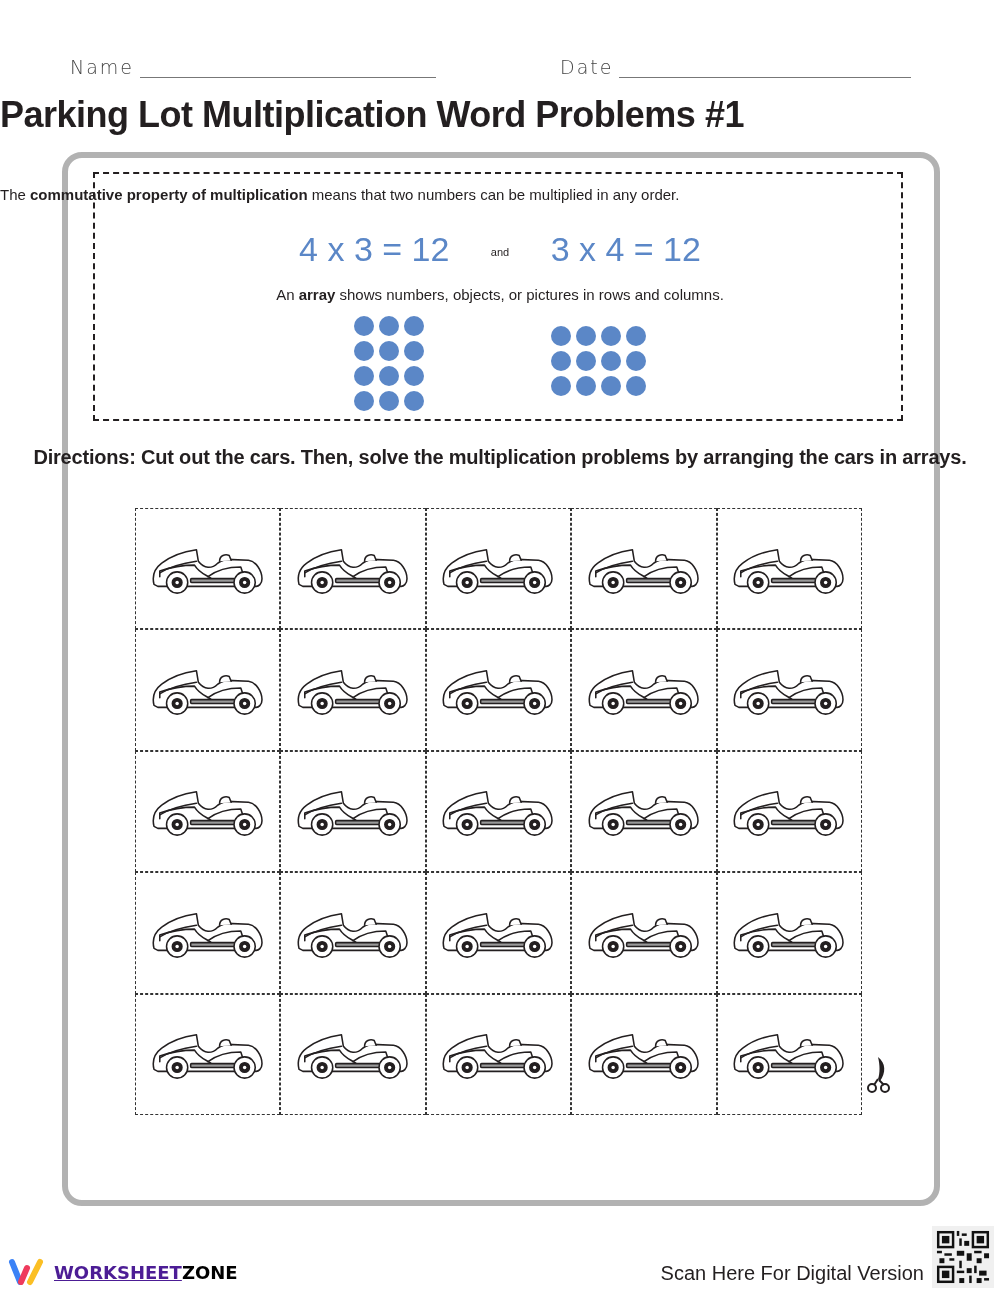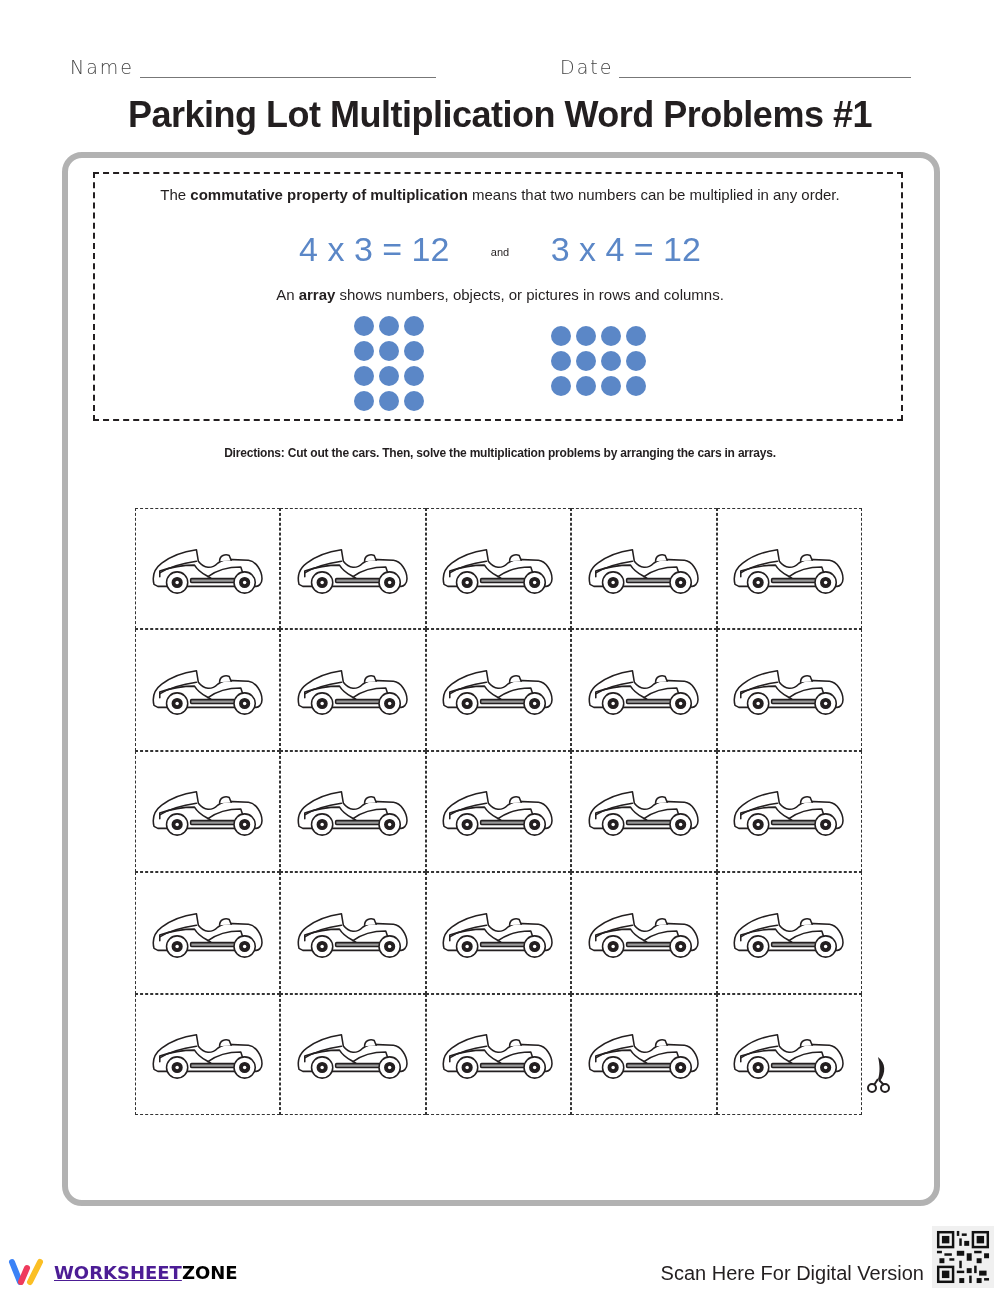--- a/index.html
+++ b/index.html
@@ -8,52 +8,52 @@
     font-family: "Liberation Sans", "DejaVu Sans", sans-serif; color: #231f20;
   }
   .name-row {
     position: absolute; top: 56px; left: 70px; width: 860px; height: 24px;
     font-family: "DejaVu Sans", sans-serif; font-weight: 200; font-size: 19px;
     letter-spacing: 2px; color: #444;
   }
   .name-row .field { position: absolute; top: 0; display: flex; align-items: flex-end; }
   .name-row .line { display: inline-block; border-bottom: 1px solid #777; height: 16px; margin-left: 6px; }
   .title {
-    position: absolute; top: 94px; left: 0; width: 1000px; text-align: center;
+    position: absolute; top: 94px; left: 0; width: 1000px; 
     font-family: "Liberation Sans", sans-serif; font-weight: 700; font-size: 36px;
     letter-spacing: -0.5px; color: #231f20;
   }
   .panel {
     position: absolute; left: 62px; top: 152px; width: 866px; height: 1042px;
     border: 6px solid #b2b2b2; border-radius: 20px; box-sizing: content-box;
     background: #fff;
   }
   .info-box {
     position: absolute; left: 93px; top: 172px; width: 810px; height: 249px;
     border: 2px dashed #231f20; box-sizing: border-box;
     border-style: dashed;
   }
   .info-line1 {
-    position: absolute; top: 186px; left: 0; width: 1000px; text-align: center;
+    position: absolute; top: 186px; left: 0; width: 1000px; 
     font-size: 15px; color: #231f20;
   }
   .eqs {
     position: absolute; top: 230px; left: 0; width: 1000px; text-align: center;
     color: #5b87c7; font-size: 34px;
   }
   .eqs .and { color: #231f20; font-size: 11px; margin: 0 32px; vertical-align: middle; text-align: center; }
   .info-line2 {
     position: absolute; top: 286px; left: 0; width: 1000px; text-align: center;
     font-size: 15px; color: #231f20;
   }
   .dot-array { position: absolute; display: grid; gap: 5px; }
   .dot { width: 20px; height: 20px; border-radius: 50%; background: #5b87c7; }
   .directions {
     position: absolute; top: 446px; left: 0; width: 1000px; text-align: center;
-    font-weight: 700; font-size: 12px; color: #231f20; letter-spacing: -0.2px;
+    font-weight: 700; font-size: 20px; color: #231f20; letter-spacing: -0.2px;
   }
   .car-grid {
     position: absolute; left: 135px; top: 508px;
     display: grid; grid-template-columns: repeat(5, 145.4px); grid-template-rows: repeat(5, 121.4px);
   }
   .cell {
     position: relative; box-sizing: border-box;
     border: 1.6px dashed #333;
     margin: 0;
     display: flex; align-items: center; justify-content: center;

